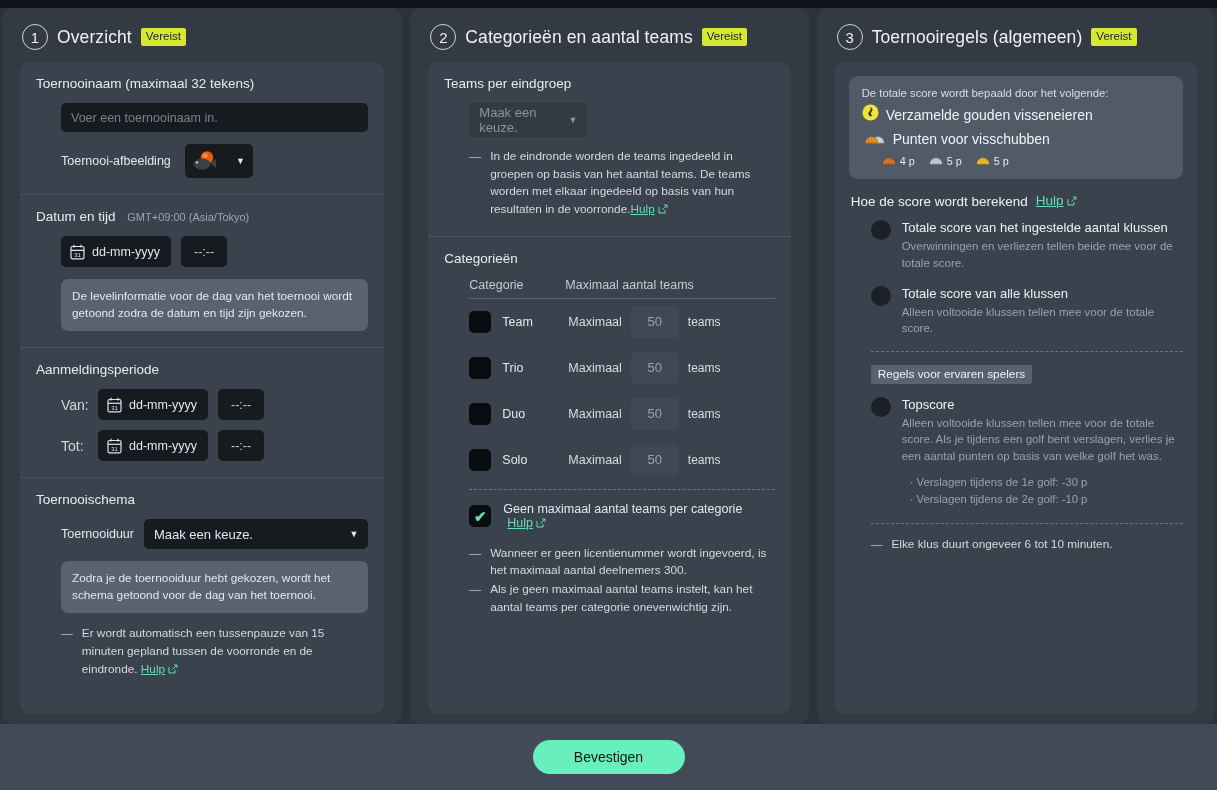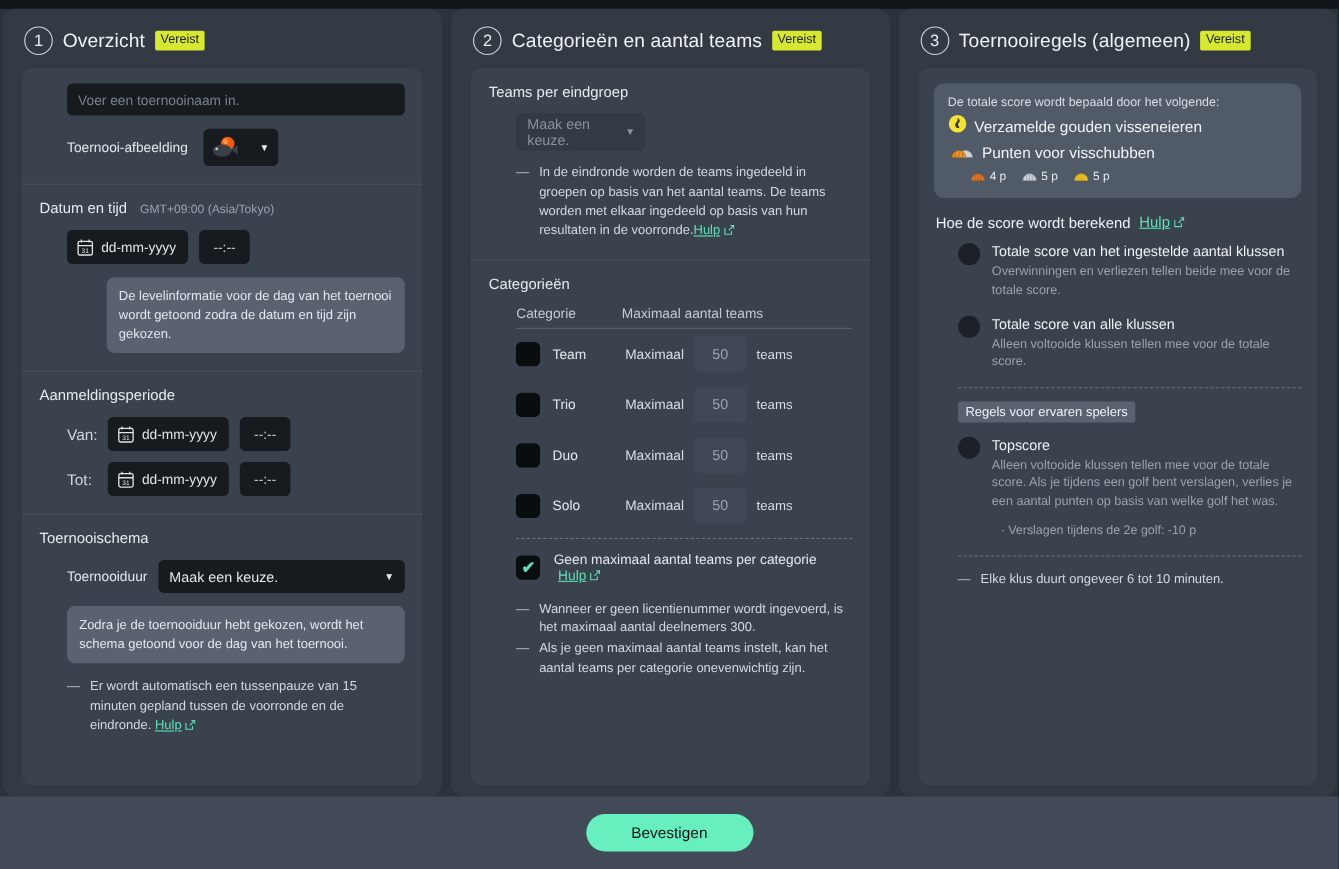--- a/index.html
+++ b/index.html
@@ -291,20 +291,21 @@
     <div class="column c1">
       <div class="sec-head">
         <div class="num-circle">1</div>
         <div class="sec-title">Overzicht</div>
         <div class="req-badge">Vereist</div>
       </div>
 
       <div class="card">
 
         <div class="block">
+          <div class="block-label">Toernooinaam (maximaal 32 tekens)</div>
           <div class="indent">
             <input class="text-input" placeholder="Voer een toernooinaam in." style="">
             <div class="row" style="margin-top:12px;">
               <div style="font-size:12.5px;color:#e3e8ed;">Toernooi-afbeelding</div>
               <div class="img-picker">
                 <span class="fish-ic">
                   <svg width="26" height="22" viewBox="0 0 26 22">
                     <circle cx="16" cy="7.5" r="6.2" fill="#f05a0d"></circle>
                     <circle cx="14.2" cy="5.6" r="2.4" fill="#ff9442"></circle>
                     <ellipse cx="11" cy="14" rx="8.5" ry="5.6" fill="#3a3f48"></ellipse>
@@ -330,21 +331,21 @@
                     <rect x="1" y="2.5" width="13" height="12.3" rx="1.6" fill="none" stroke="#e0e5ea" stroke-width="1.2"></rect>
                     <line x1="1" y1="6.3" x2="14" y2="6.3" stroke="#e0e5ea" stroke-width="1.2"></line>
                     <line x1="4" y1="0.8" x2="4" y2="3.4" stroke="#e0e5ea" stroke-width="1.2"></line>
                     <line x1="11" y1="0.8" x2="11" y2="3.4" stroke="#e0e5ea" stroke-width="1.2"></line>
                     <text x="7.5" y="13" font-size="6" fill="#e0e5ea" text-anchor="middle" font-family="Liberation Sans">31</text>
                   </svg>
                 <span>dd-mm-yyyy</span>
               </div>
               <div class="time-field">--:--</div>
             </div>
-            <div class="notice" style="margin-top:12px;margin-left:36px;">De levelinformatie voor de dag van het toernooi wordt getoond zodra de datum en tijd zijn gekozen.</div>
+            <div class="notice" style="margin-top:12px;">De levelinformatie voor de dag van het toernooi wordt getoond zodra de datum en tijd zijn gekozen.</div>
           </div>
         </div>
 
         <div class="block">
           <div class="block-label">Aanmeldingsperiode</div>
           <div class="indent">
             <div class="row row-gap" style="margin-bottom:10px;">
               <span class="prefix">Van:</span>
               <div class="date-field">
                 <svg width="15" height="16" viewBox="0 0 15 16">
@@ -580,20 +581,21 @@
           <div class="dashed3"></div>
 
           <div class="tag-exp">Regels voor ervaren spelers</div>
 
           <div class="opt">
             <div class="radio"></div>
             <div>
               <div class="opt-title">Topscore</div>
               <div class="opt-desc">Alleen voltooide klussen tellen mee voor de totale score. Als je tijdens een golf bent verslagen, verlies je een aantal punten op basis van welke golf het was.</div>
               <div class="bullets">
+                <div class="bullet">·&nbsp;<span>Verslagen tijdens de 1e golf: -30 p</span></div>
                 <div class="bullet">·&nbsp;<span>Verslagen tijdens de 2e golf: -10 p</span></div>
               </div>
             </div>
           </div>
 
           <div class="dashed3b"></div>
 
           <div class="hint" style="padding-left:22px;">
             <span class="dash">—</span>
             <span>Elke klus duurt ongeveer 6 tot 10 minuten.</span>

